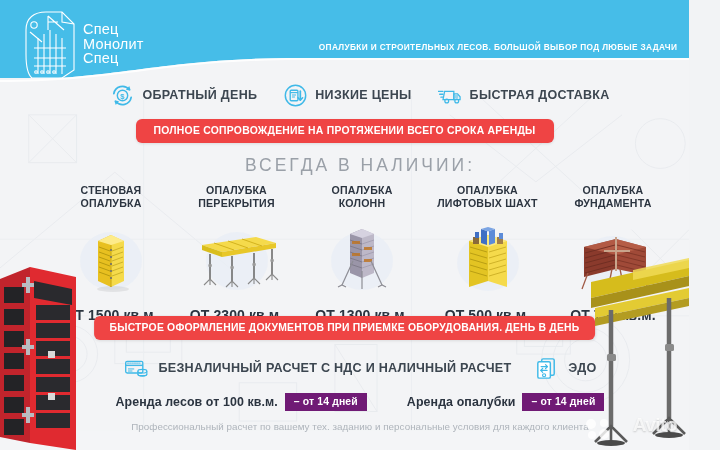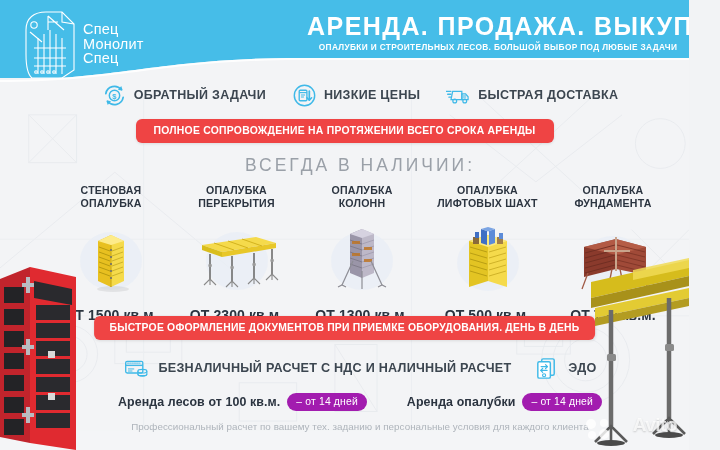--- a/index.html
+++ b/index.html
@@ -88,22 +88,22 @@
   .payicon{width:27px;height:27px;flex:0 0 27px;}
 
   
   .terms{
     position:absolute;top:390px;left:0;width:720px;height:24px;z-index:6;
     display:flex;justify-content:center;align-items:center;gap:40px;
   }
   .term{display:flex;align-items:center;gap:7px;}
   .term-label{font-size:12.4px;font-weight:700;color:#2b3440;white-space:nowrap;letter-spacing:.1px;}
   .term-badge{
-    background:#a21caf;color:#fff;font-size:10.4px;font-weight:400;
-    border-radius:9px;padding:3px 9px 4px;white-space:nowrap;letter-spacing:.15px;
+    background:#701a75;color:#fff;font-size:10.4px;font-weight:700;
+    border-radius:0;padding:3px 9px 4px;white-space:nowrap;letter-spacing:.15px;
   }
 
   
   .footnote{
     position:absolute;top:421px;left:0;width:720px;text-align:center;z-index:6;
     font-size:9.8px;color:#aeb4bb;letter-spacing:.05px;white-space:nowrap;
   }
 
   
   .photo-left{position:absolute;left:0;bottom:0;width:88px;height:185px;z-index:7;}
@@ -175,37 +175,36 @@
           <circle cx="36" cy="64" r="1.3"></circle>
       </g>
     </svg>
     <div class="logo-text">
       <div>Спец</div>
       <div>Монолит</div>
       <div>Спец</div>
     </div>
   </div>
 
-  <div class="head-title">АРЕНДА. ПРОДАЖА. ВЫКУП</div>
   <div class="head-sub">ОПАЛУБКИ И СТРОИТЕЛЬНЫХ ЛЕСОВ. БОЛЬШОЙ ВЫБОР ПОД ЛЮБЫЕ ЗАДАЧИ</div>
 
   <div class="features">
 
     <div class="feature">
       <svg class="ficon" viewBox="0 0 26 26">
         <g fill="none" stroke="#3fb9e8" stroke-width="1.8" stroke-linecap="round">
           <path d="M4 11 A9 9 0 0 1 20 7"></path>
           <path d="M22 15 A9 9 0 0 1 6 19"></path>
         </g>
         <path d="M20 3 L21.5 7.6 L16.6 7.2 Z" fill="#3fb9e8"></path>
         <path d="M6 23 L4.5 18.4 L9.4 18.8 Z" fill="#3fb9e8"></path>
         <circle cx="13" cy="13" r="5.4" fill="none" stroke="#3fb9e8" stroke-width="1.5"></circle>
         <text x="13" y="16.4" font-size="8" font-family="Liberation Sans, sans-serif" font-weight="700" fill="#3fb9e8" text-anchor="middle">$</text>
       </svg>
-      <span class="flabel">ОБРАТНЫЙ ЗАДАЧИ</span>
+      <span class="flabel">ОБРАТНЫЙ ДЕНЬ</span>
     </div>
 
     <div class="feature">
       <svg class="ficon" viewBox="0 0 26 26">
         <circle cx="13" cy="13" r="10.6" fill="none" stroke="#3fb9e8" stroke-width="1.5"></circle>
         <rect x="7.5" y="7.5" width="8" height="11" rx="1" fill="none" stroke="#3fb9e8" stroke-width="1.4"></rect>
         <path d="M7.5 10 L15.5 10" stroke="#3fb9e8" stroke-width="1.2"></path>
         <path d="M9.3 12.4 L13.6 12.4 M9.3 14.6 L12.4 14.6" stroke="#3fb9e8" stroke-width="1.1"></path>
         <path d="M18 8.5 L18 17.5" stroke="#3fb9e8" stroke-width="1.8" stroke-linecap="round"></path>
         <path d="M15.6 15.4 L18 17.8 L20.4 15.4" fill="none" stroke="#3fb9e8" stroke-width="1.6" stroke-linecap="round" stroke-linejoin="round"></path>

